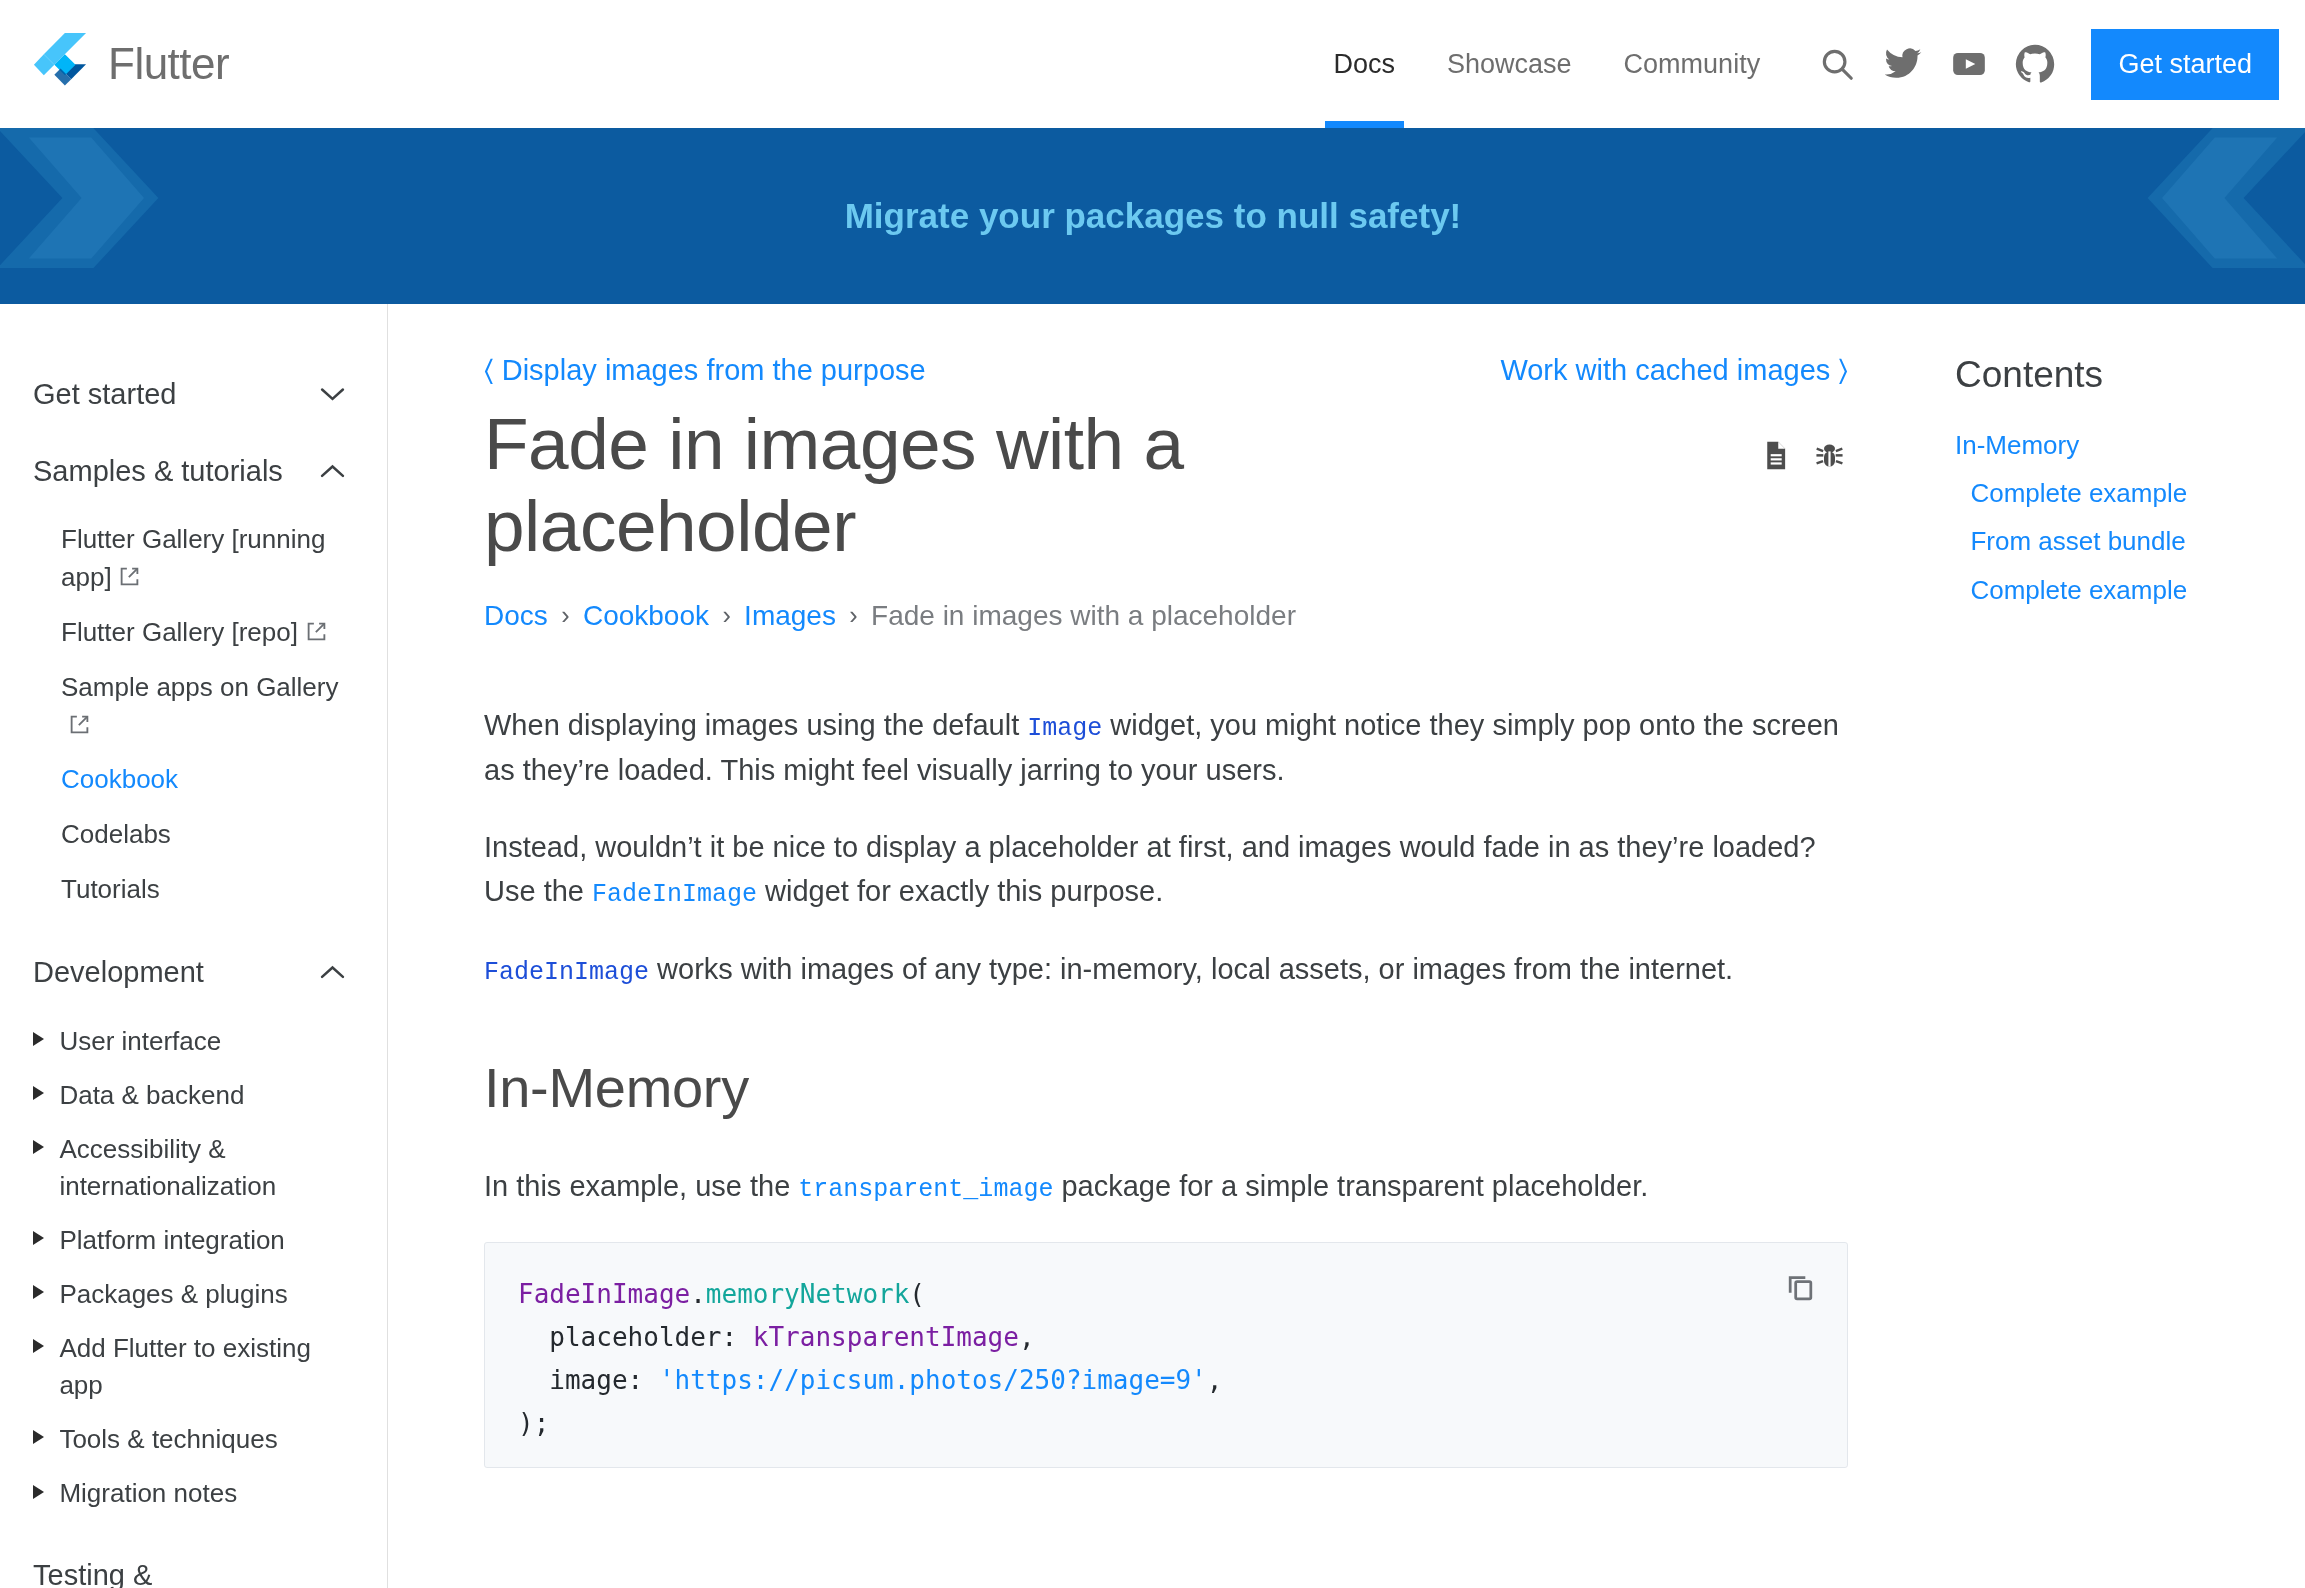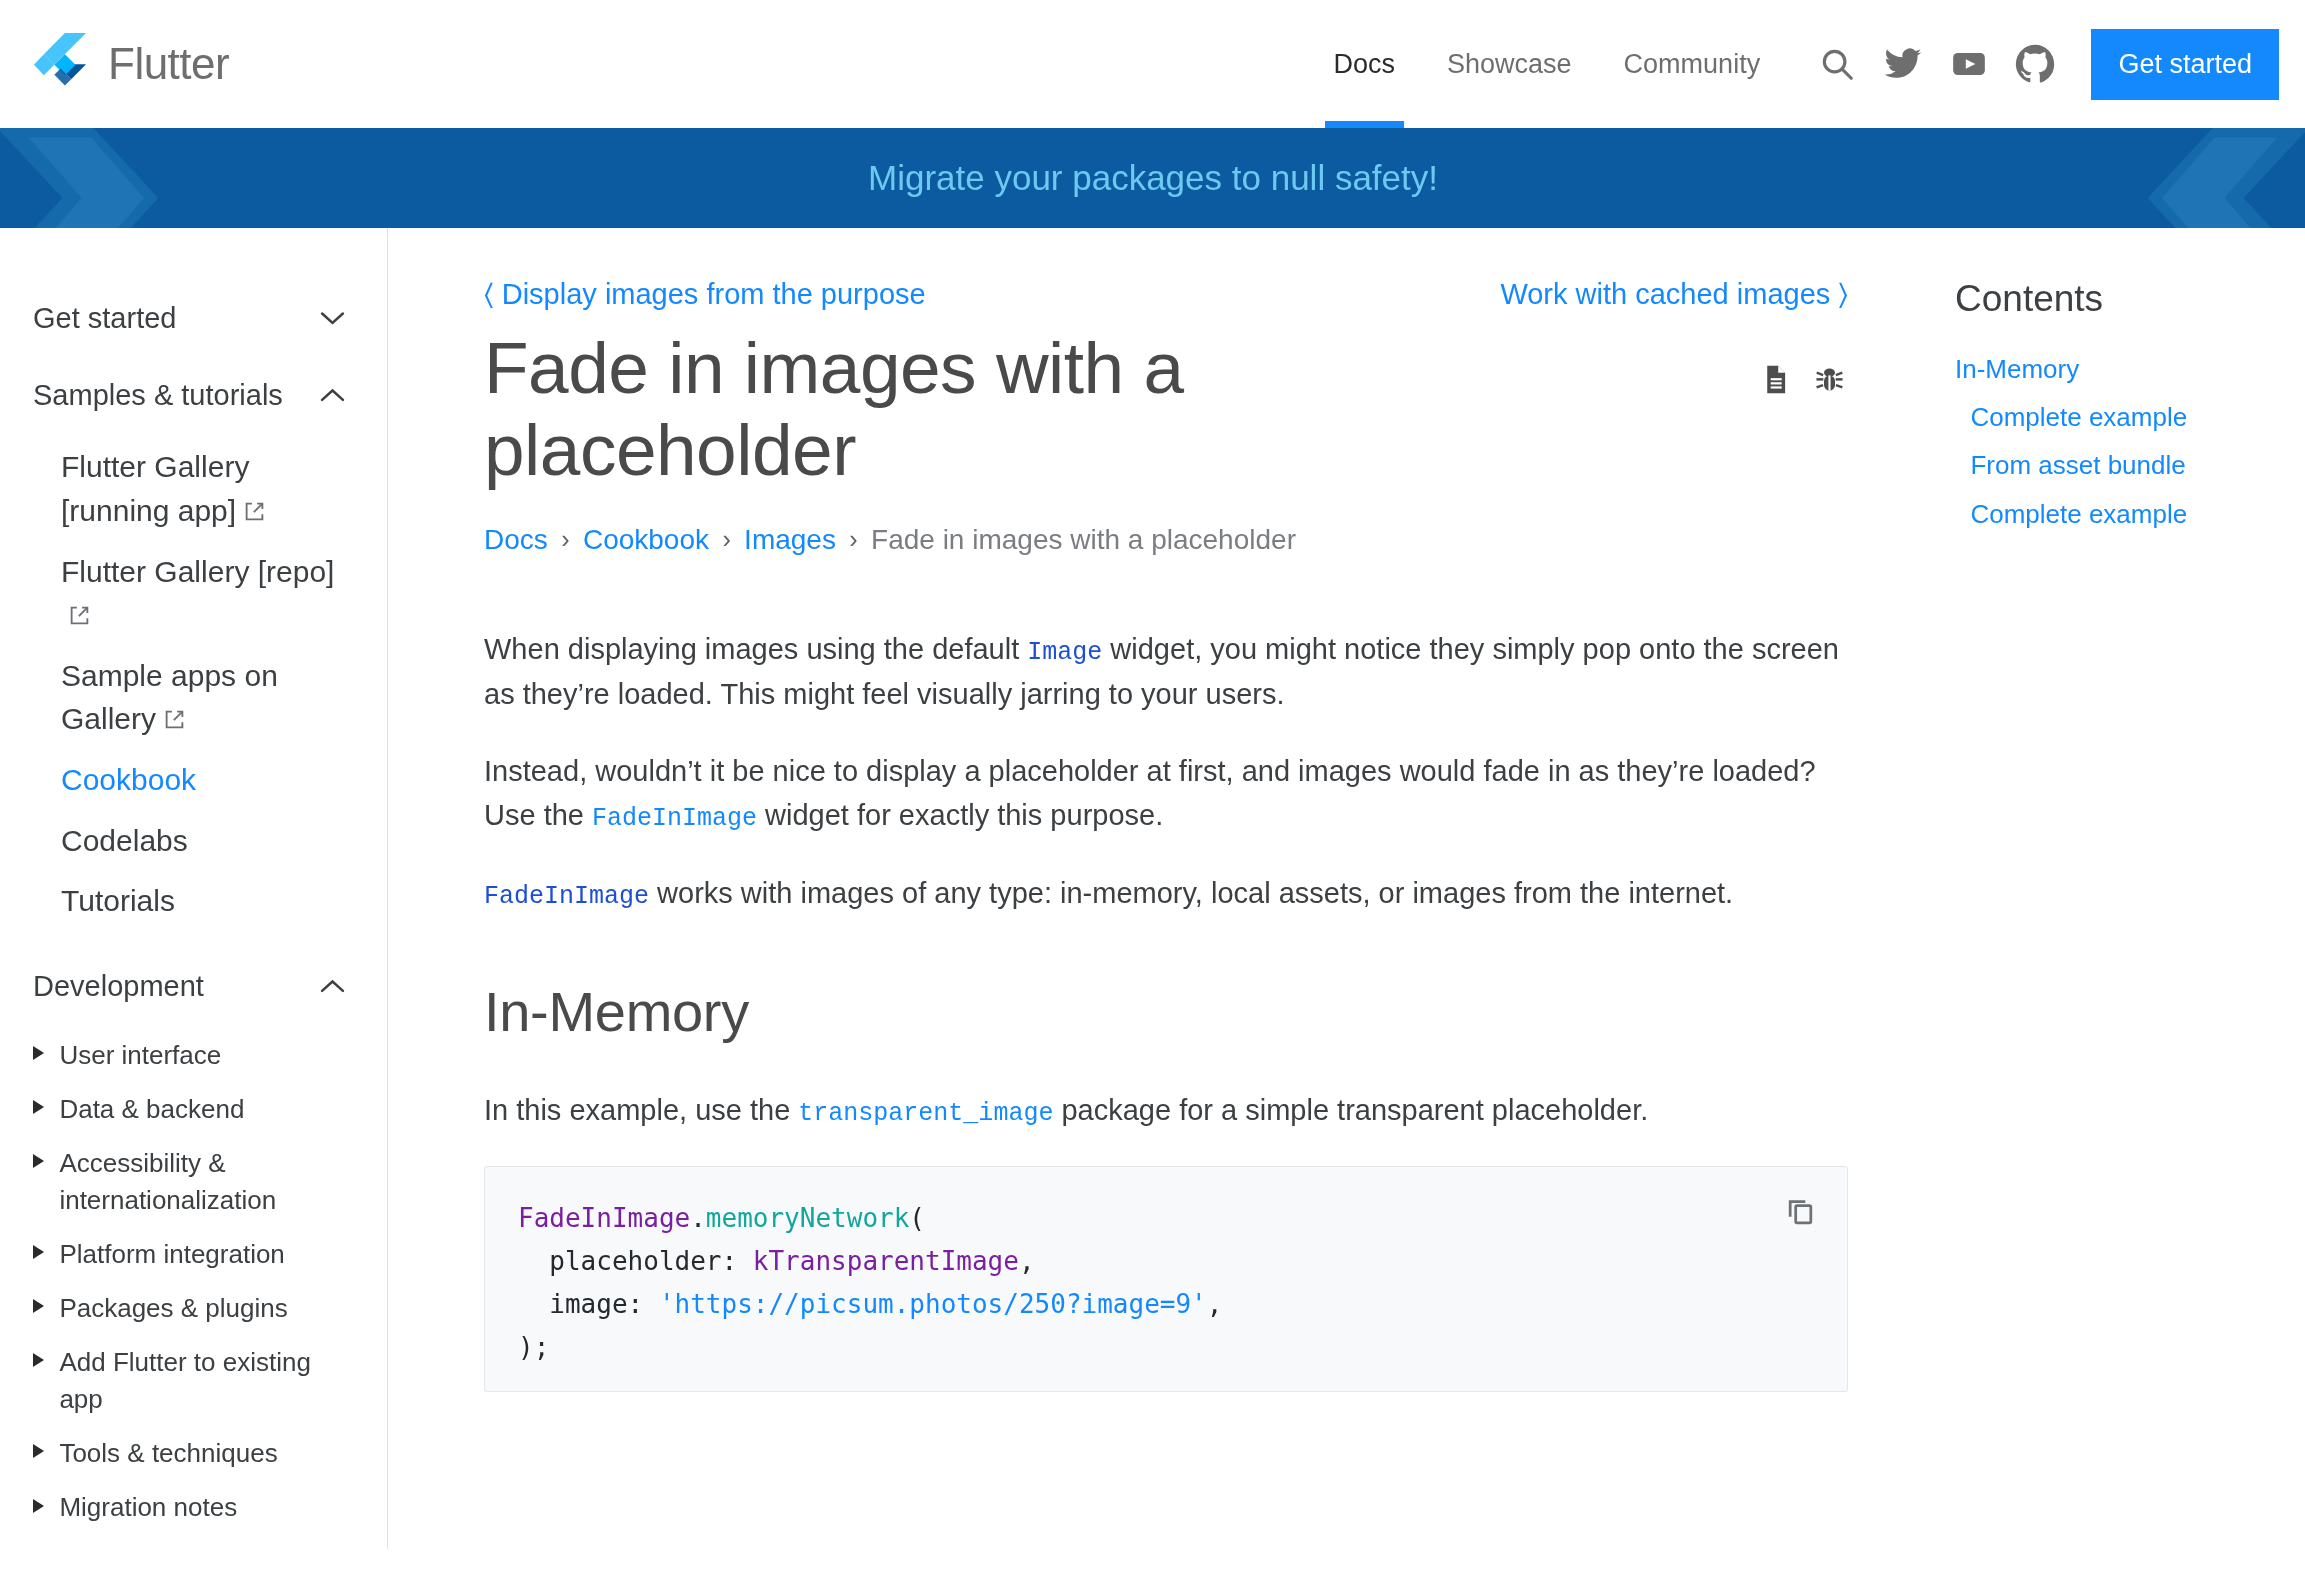--- a/index.html
+++ b/index.html
@@ -91,27 +91,28 @@
     align-items: center;
     border: none;
     cursor: pointer;
     text-decoration: none;
     margin-left: 17.3px;
     font-family: "Liberation Sans", sans-serif;
   }
 
   
   .announce-banner {
-    height: 100px;
+    height: 176px;
     background: #0c5ba0;
     position: relative;
     overflow: hidden;
     display: flex;
     align-items: center;
     justify-content: center;
+    font-weight: bold;
   }
   .banner-deco {
     position: absolute;
     top: 0; bottom: 0;
     width: 288px;
     pointer-events: none;
   }
   .banner-deco.left { left: 0; }
   .banner-deco.right { right: 0; }
   .banner-text {
@@ -149,21 +150,21 @@
     font-size: 29px;
     color: #3c4043;
   }
   .chevron { width: 25px; height: 15.4px; color: #3c4043; flex: 0 0 auto; }
 
   .side-sub {
     padding: 11.5px 0 25px 0;
   }
   .side-item {
     display: block;
-    font-size: 30px;
+    font-size: 26px;
     line-height: 1.45;
     color: #3c4043;
     text-decoration: none;
     padding: 8.6px 35px 8.6px 61px;
     cursor: pointer;
   }
   .side-item.active { color: #1389fd; }
   .ext-icon {
     display: inline-block;
     width: 21px; height: 21px;

